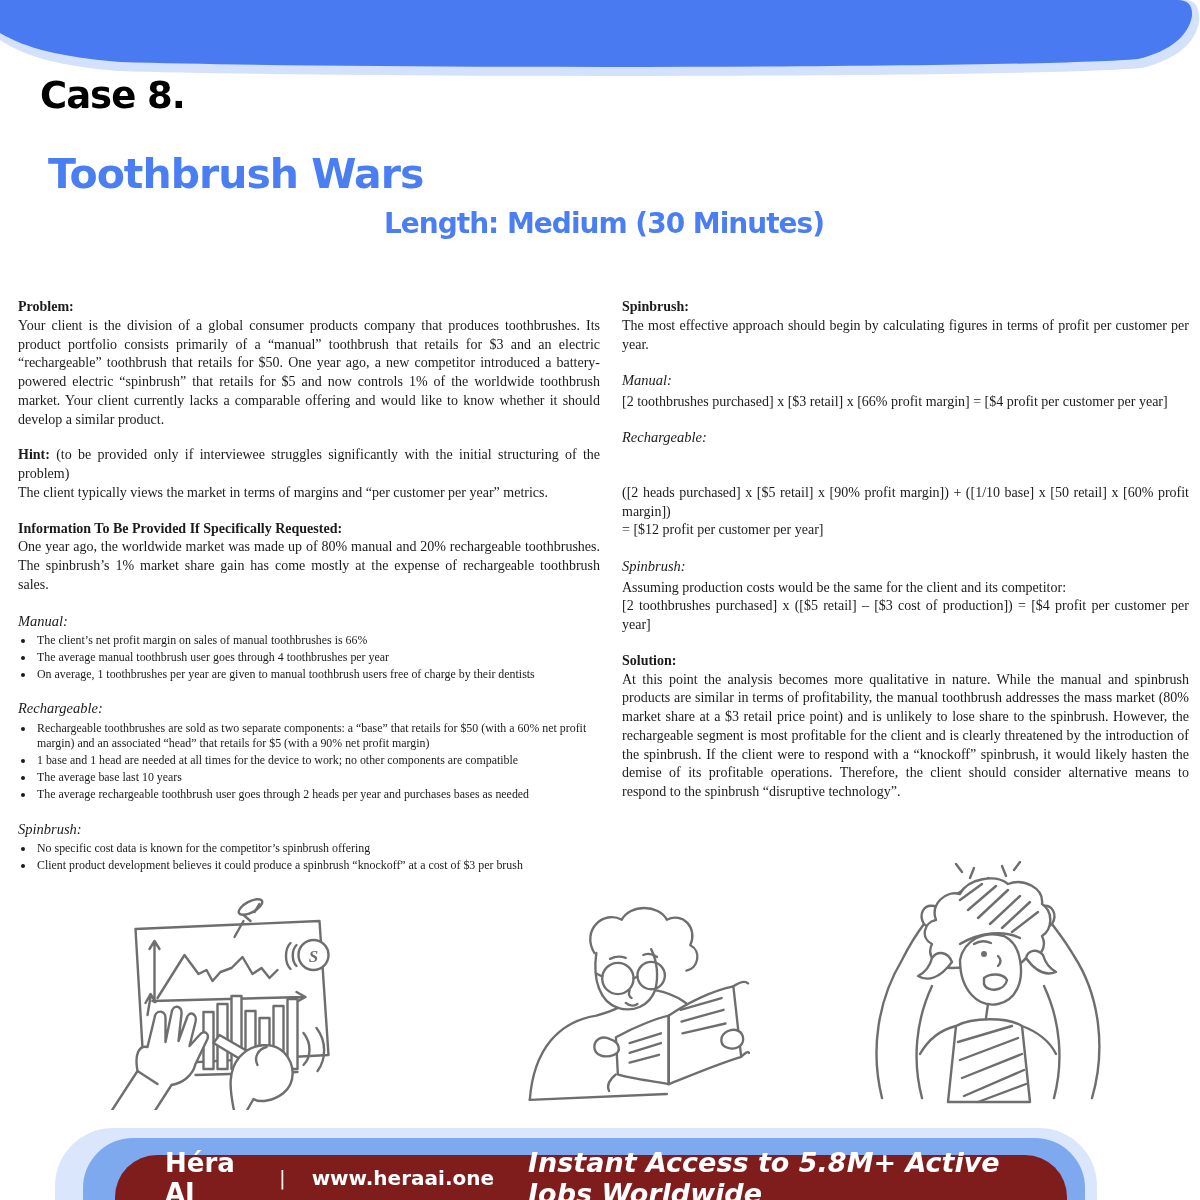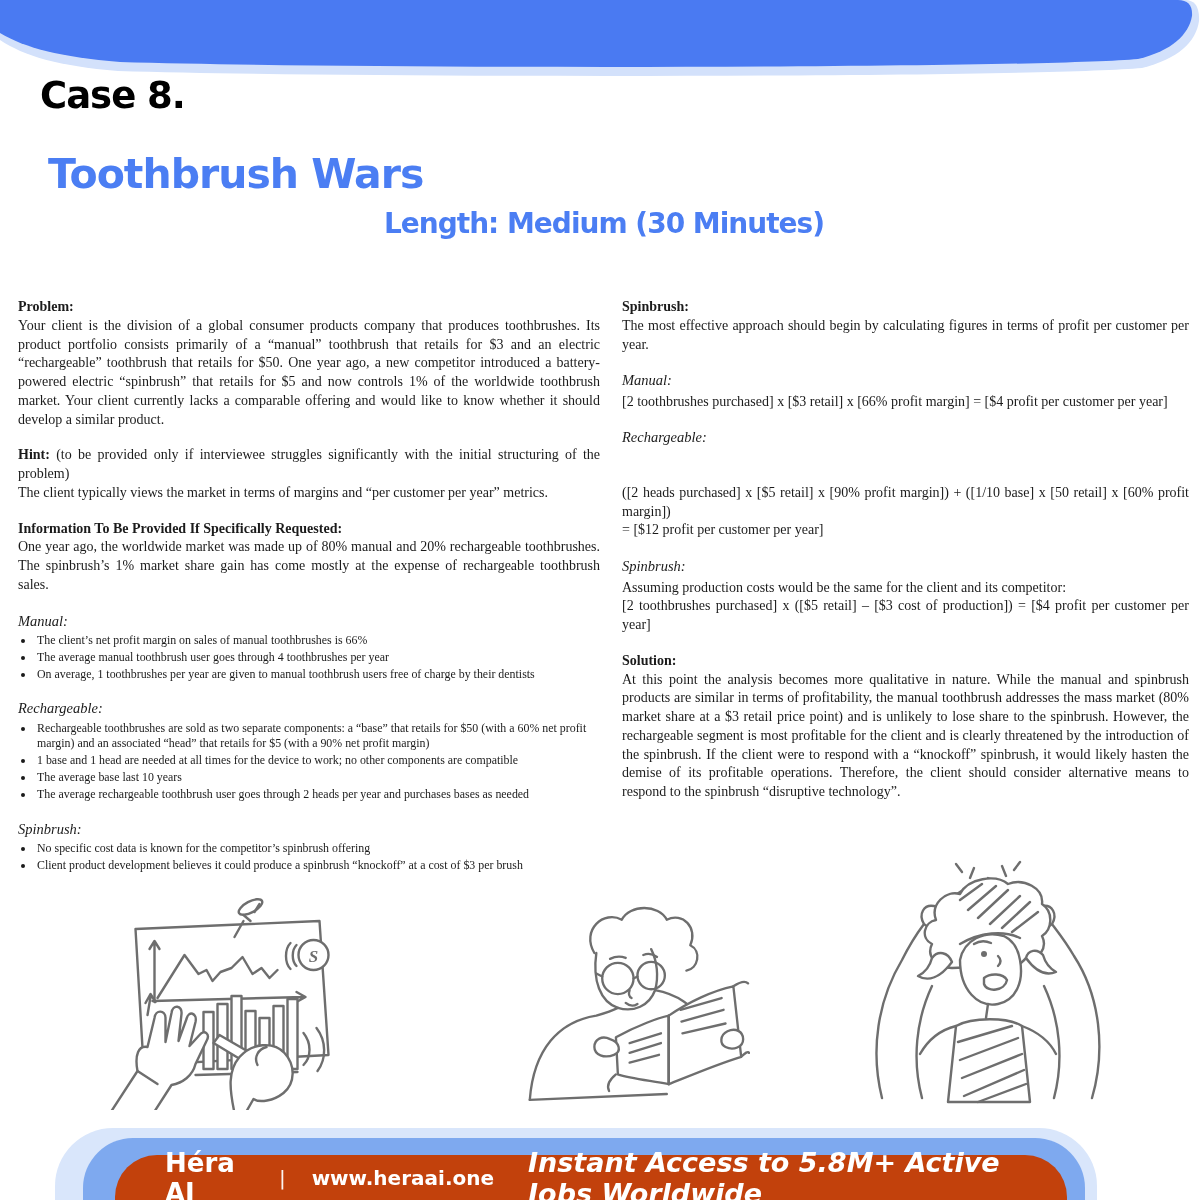--- a/index.html
+++ b/index.html
@@ -27,21 +27,21 @@
   .sketch{position:absolute;}
   .sk{stroke:#6e6e6e;stroke-width:2.4;fill:none;stroke-linecap:round;stroke-linejoin:round;}
   .skw{stroke:#6e6e6e;stroke-width:2.4;fill:#ffffff;stroke-linecap:round;stroke-linejoin:round;}
   .skt{font-family:"Liberation Serif",serif;font-style:italic;font-weight:700;font-size:17px;
        fill:#6e6e6e;text-anchor:middle;}
   .footer-outer{position:absolute;left:55px;top:1128px;width:1042px;height:72px;
        background:#d9e6fb;border-radius:58px 58px 0 0;}
   .footer-mid{position:absolute;left:28px;right:12px;top:10px;bottom:0;
        background:#7ea9ef;border-radius:50px 50px 0 0;}
   .footer-pill{position:absolute;left:32px;right:18px;top:17px;bottom:0;
-       background:#c2410c;border-radius:42px 42px 0 0;
+       background:#7f1d1d;border-radius:42px 42px 0 0;
        display:flex;align-items:center;padding-left:50px;box-sizing:border-box;
        font-family:"DejaVu Sans",sans-serif;color:#ffffff;}
   .brand{font-weight:700;font-size:26px;}
   .fdivider{font-size:20px;margin:0 26px 0 32px;font-weight:400;opacity:.95;}
   .furl{font-weight:700;font-size:20px;}
   .ftag{font-weight:700;font-style:italic;font-size:27px;margin-left:34px;}
 </style>
 </head>
 <body>
 

